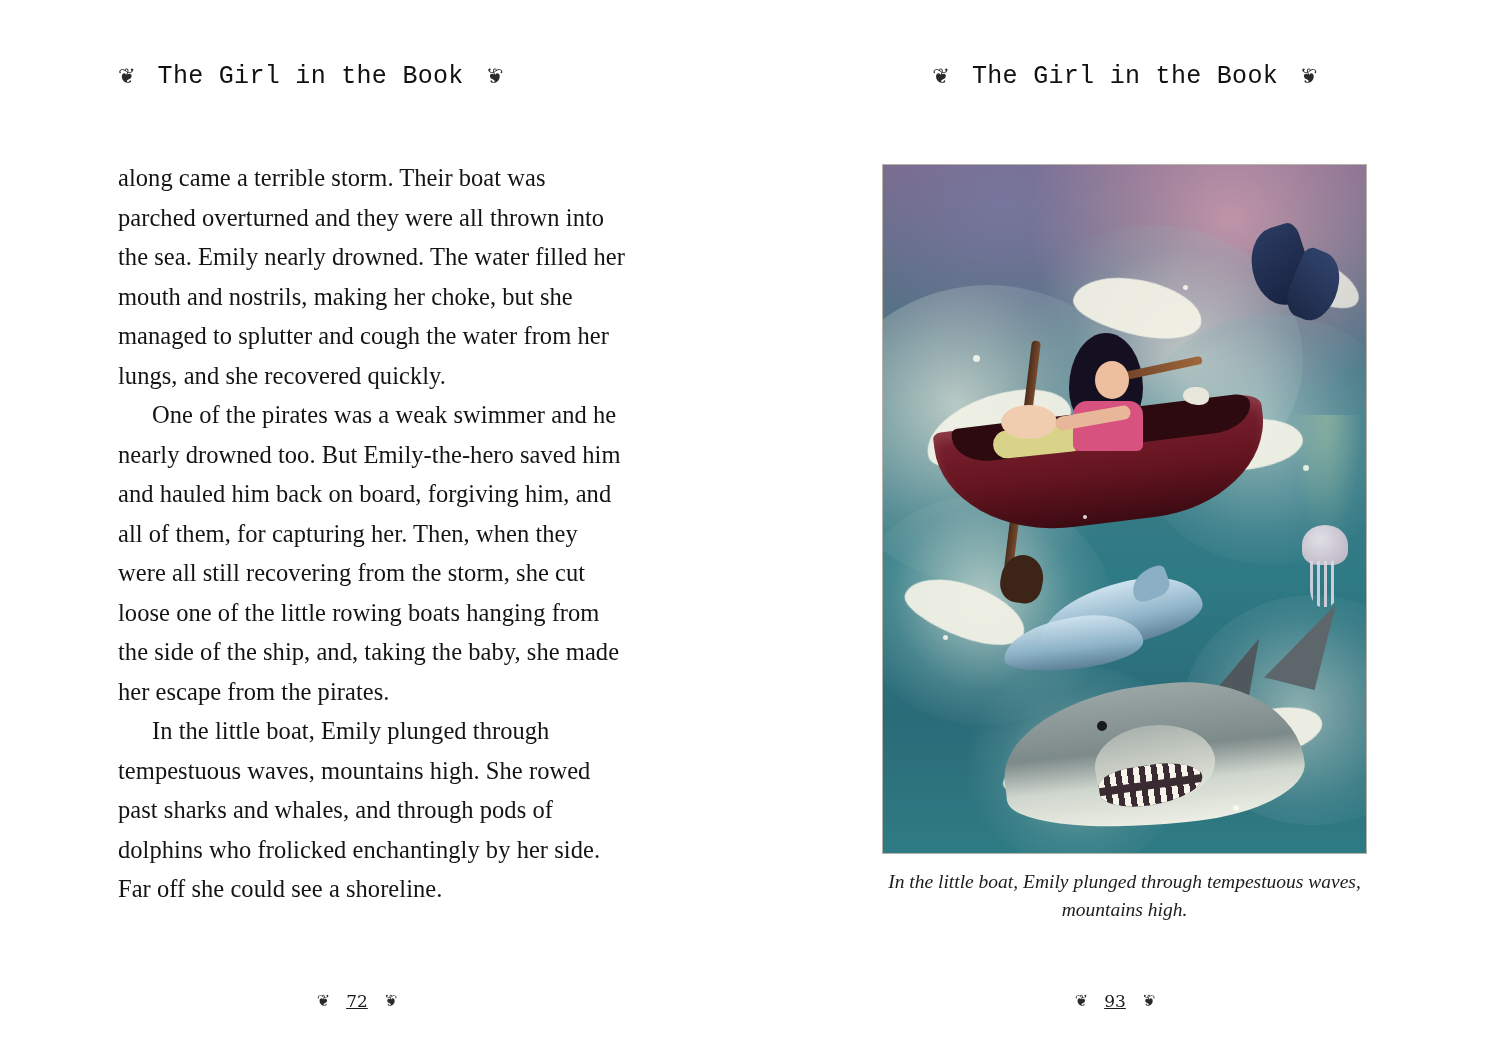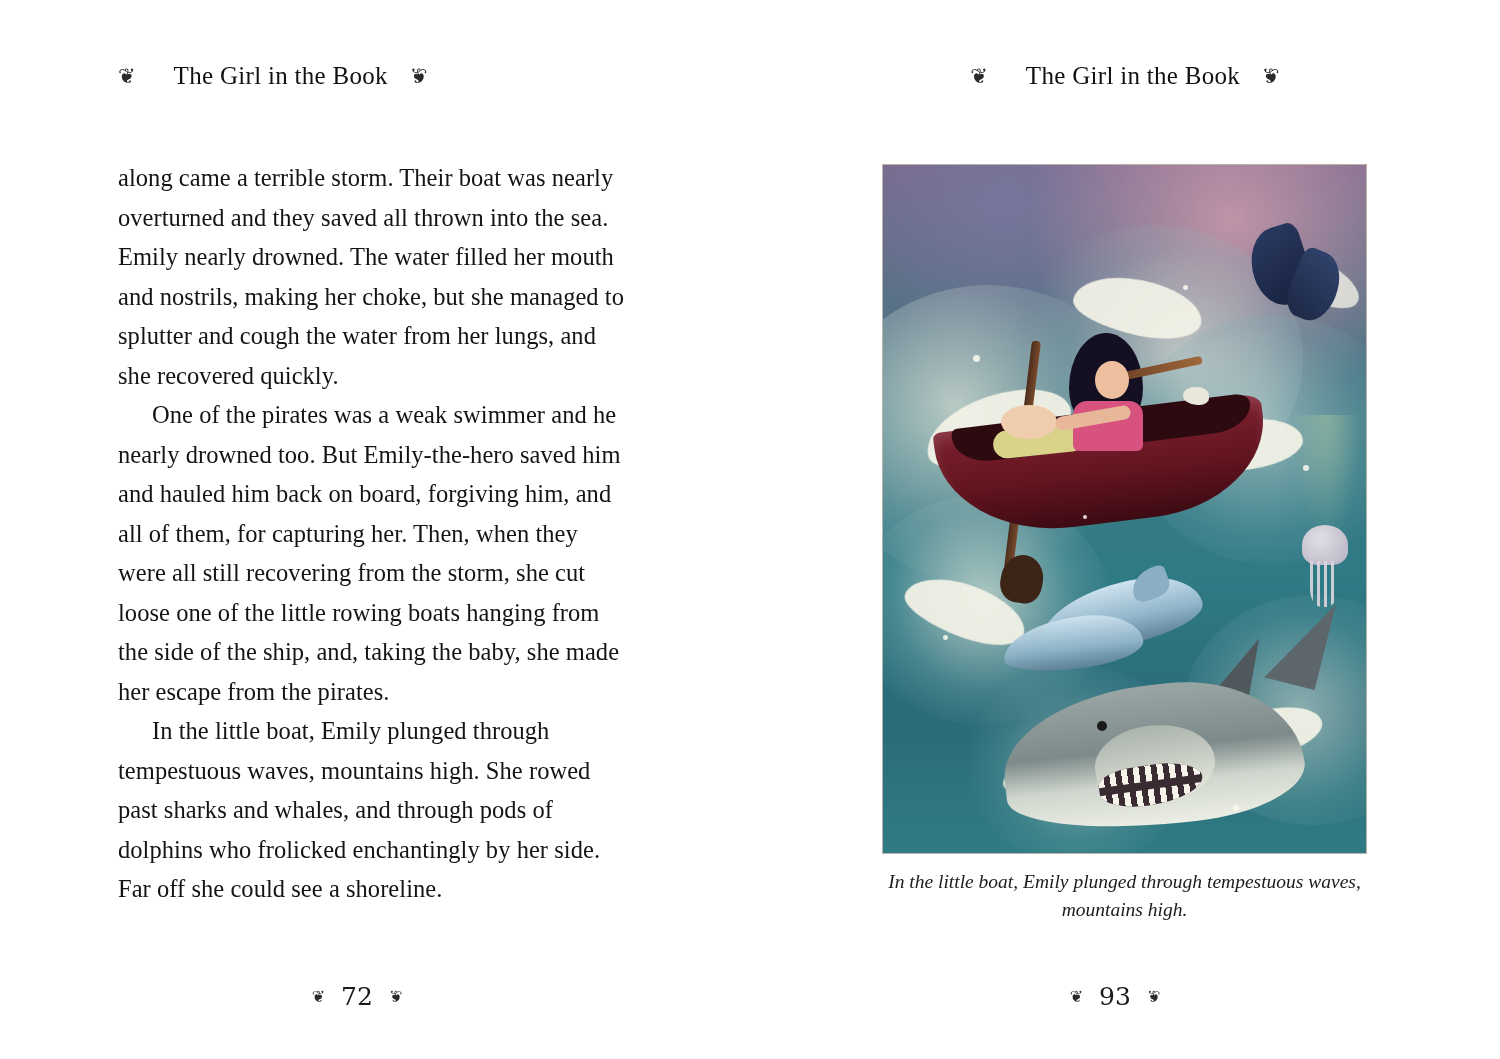--- a/index.html
+++ b/index.html
@@ -40,26 +40,25 @@
     gap: 22px;
   }
   .page-left .running-head {
     justify-content: flex-start;
     padding-left: 118px;
   }
   .page-right .running-head {
     justify-content: center;
   }
   .running-head .title {
-    font-family: Liberation Serif, serif;
+    font-family: Liberation Mono, monospace;
     font-size: 25px;
     letter-spacing: 0.3px;
     color: #111;
     white-space: nowrap;
-    margin-left: 16px;
   }
   .flourish {
     font-family: "DejaVu Sans", sans-serif;
     font-size: 21px;
     color: #2a2a2a;
     line-height: 1;
     display: inline-block;
   }
   .flourish.right { transform: scaleX(-1); }
 
@@ -373,42 +372,43 @@
     bottom: 48px;
     left: 0;
     width: 750px;
     display: flex;
     align-items: center;
     justify-content: center;
     gap: 16px;
   }
   .folio .num {
     font-family: "DejaVu Serif", serif;
-    font-size: 25px;
+    font-size: 17px;
     color: #1a1a1a;
+    text-decoration: underline;
   }
   .folio .flourish { font-size: 16px; }
   .page-left .folio { transform: translateX(-18px); }
   .page-right .folio { transform: translateX(-10px); }
 </style>
 </head>
 <body>
 
 <div class="spread">
 
   <div class="page page-left">
 
     <div class="running-head">
       <span class="flourish left">❦</span>
       <span class="title">The Girl in the Book</span>
       <span class="flourish right">❦</span>
     </div>
 
     <div class="text-col">
-      <p>along came a terrible storm. Their boat was nearly overturned and they saved all thrown into the sea. Emily nearly drowned. The water filled her mouth and nostrils, making her choke, but she managed to splutter and cough the water from her lungs, and she recovered quickly.</p>
+      <p>along came a terrible storm. Their boat was parched overturned and they were all thrown into the sea. Emily nearly drowned. The water filled her mouth and nostrils, making her choke, but she managed to splutter and cough the water from her lungs, and she recovered quickly.</p>
       <p class="indent">One of the pirates was a weak swimmer and he nearly drowned too. But Emily-the-hero saved him and hauled him back on board, forgiving him, and all of them, for capturing her. Then, when they were all still recovering from the storm, she cut loose one of the little rowing boats hanging from the side of the ship, and, taking the baby, she made her escape from the pirates.</p>
       <p class="indent">In the little boat, Emily plunged through tempestuous waves, mountains high. She rowed past sharks and whales, and through pods of dolphins who frolicked enchantingly by her side. Far off she could see a shoreline.</p>
     </div>
 
     <div class="folio">
       <span class="flourish left">❦</span>
       <span class="num">72</span>
       <span class="flourish right">❦</span>
     </div>
   </div>

